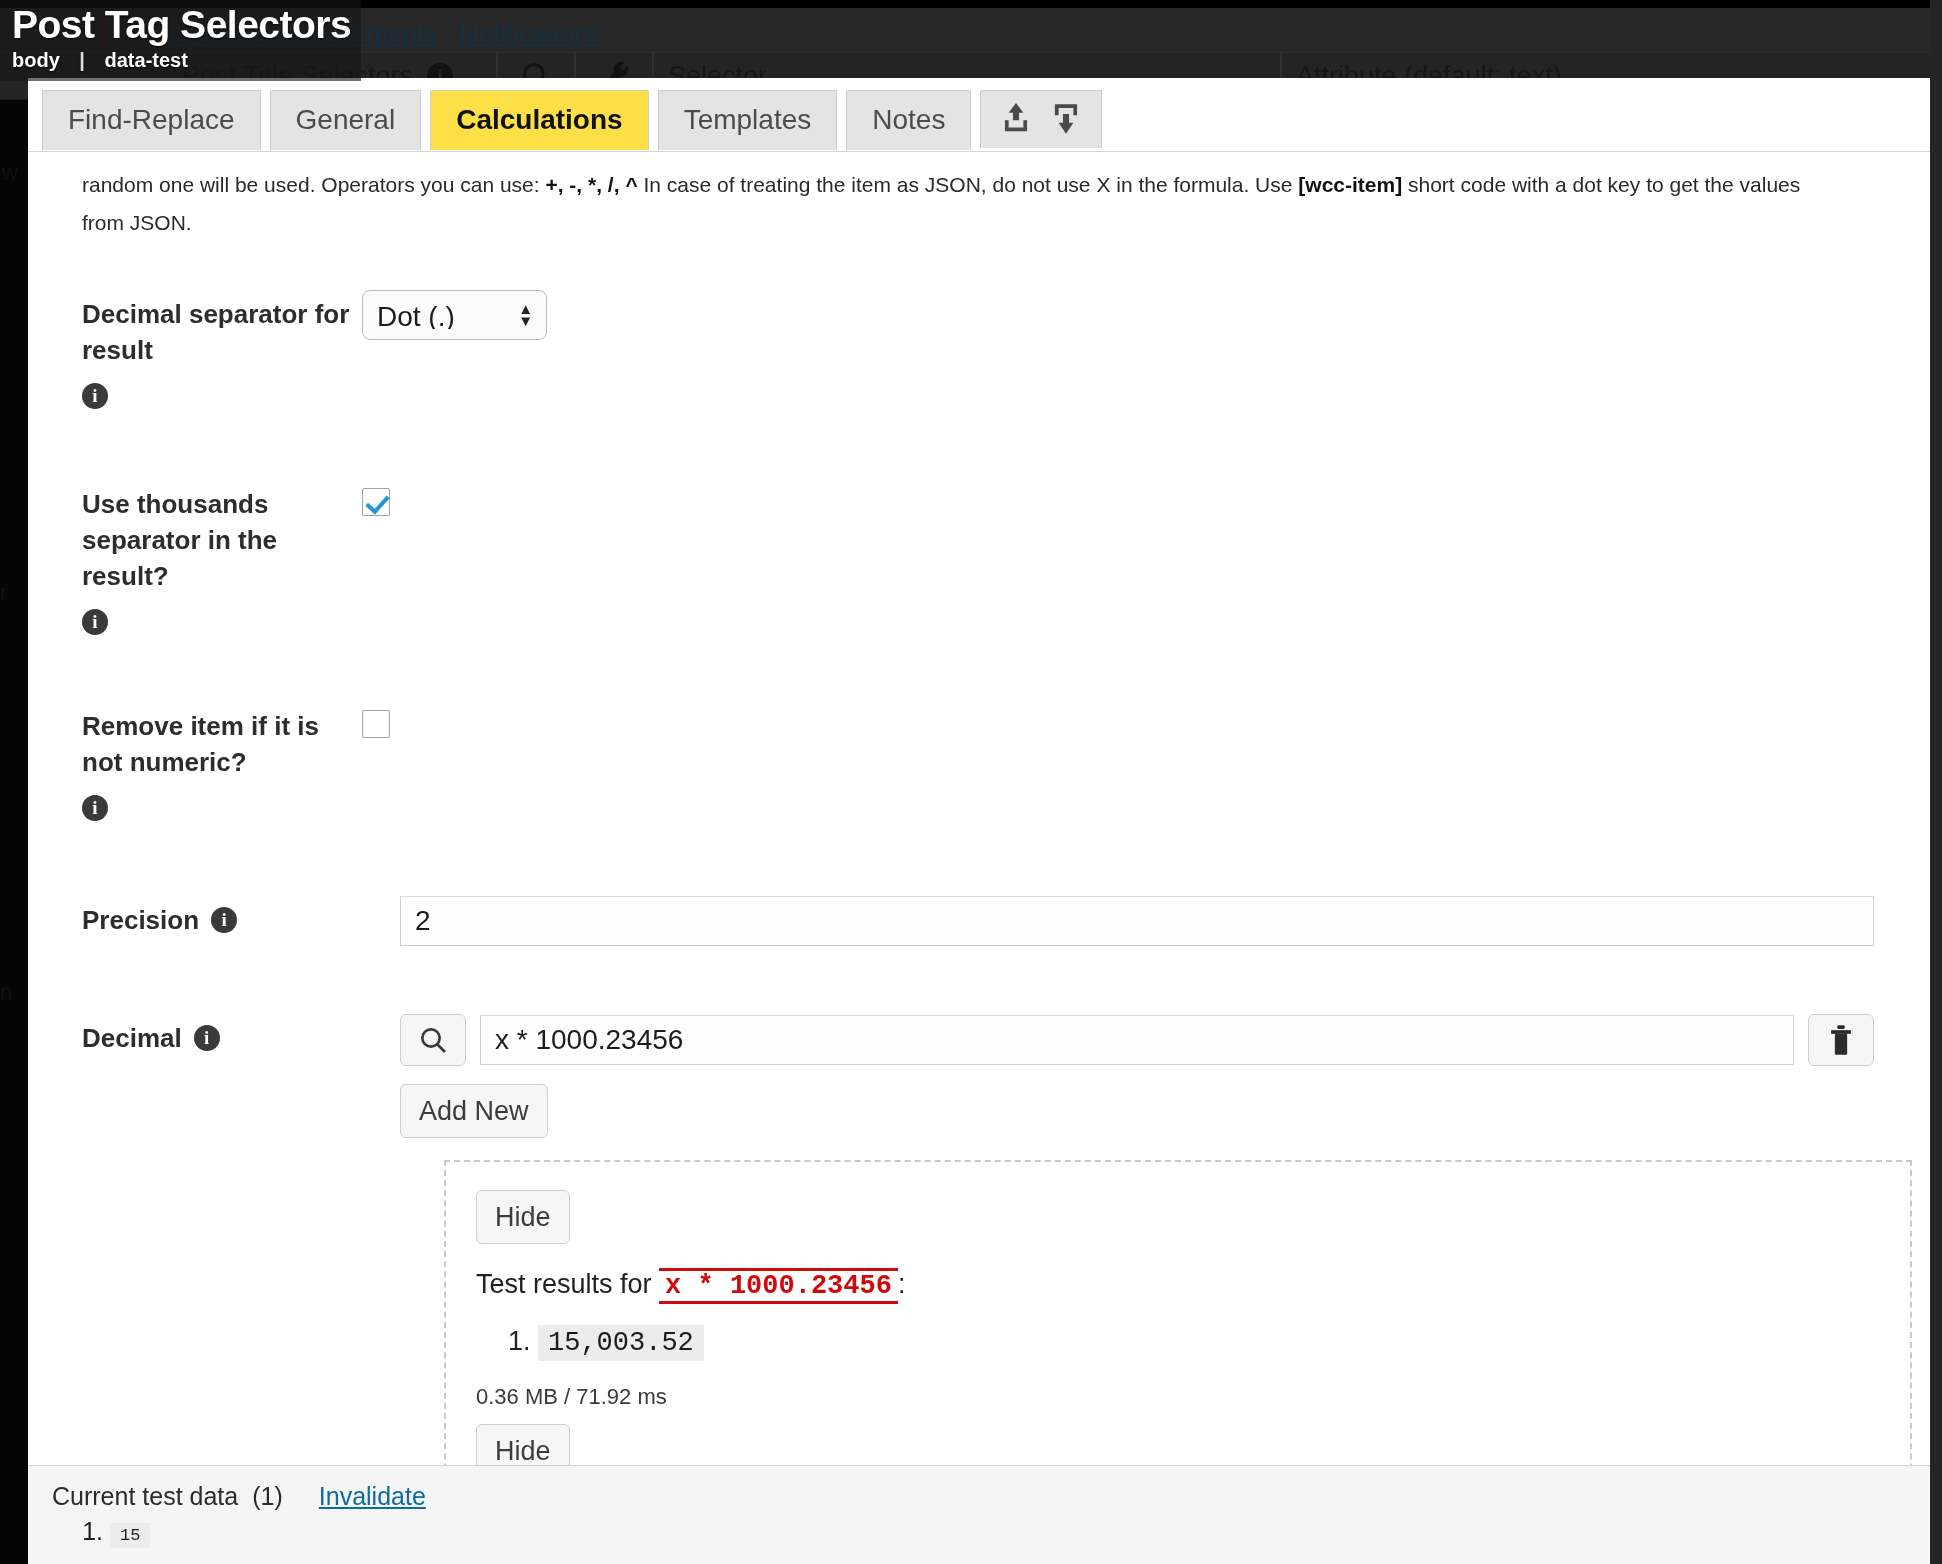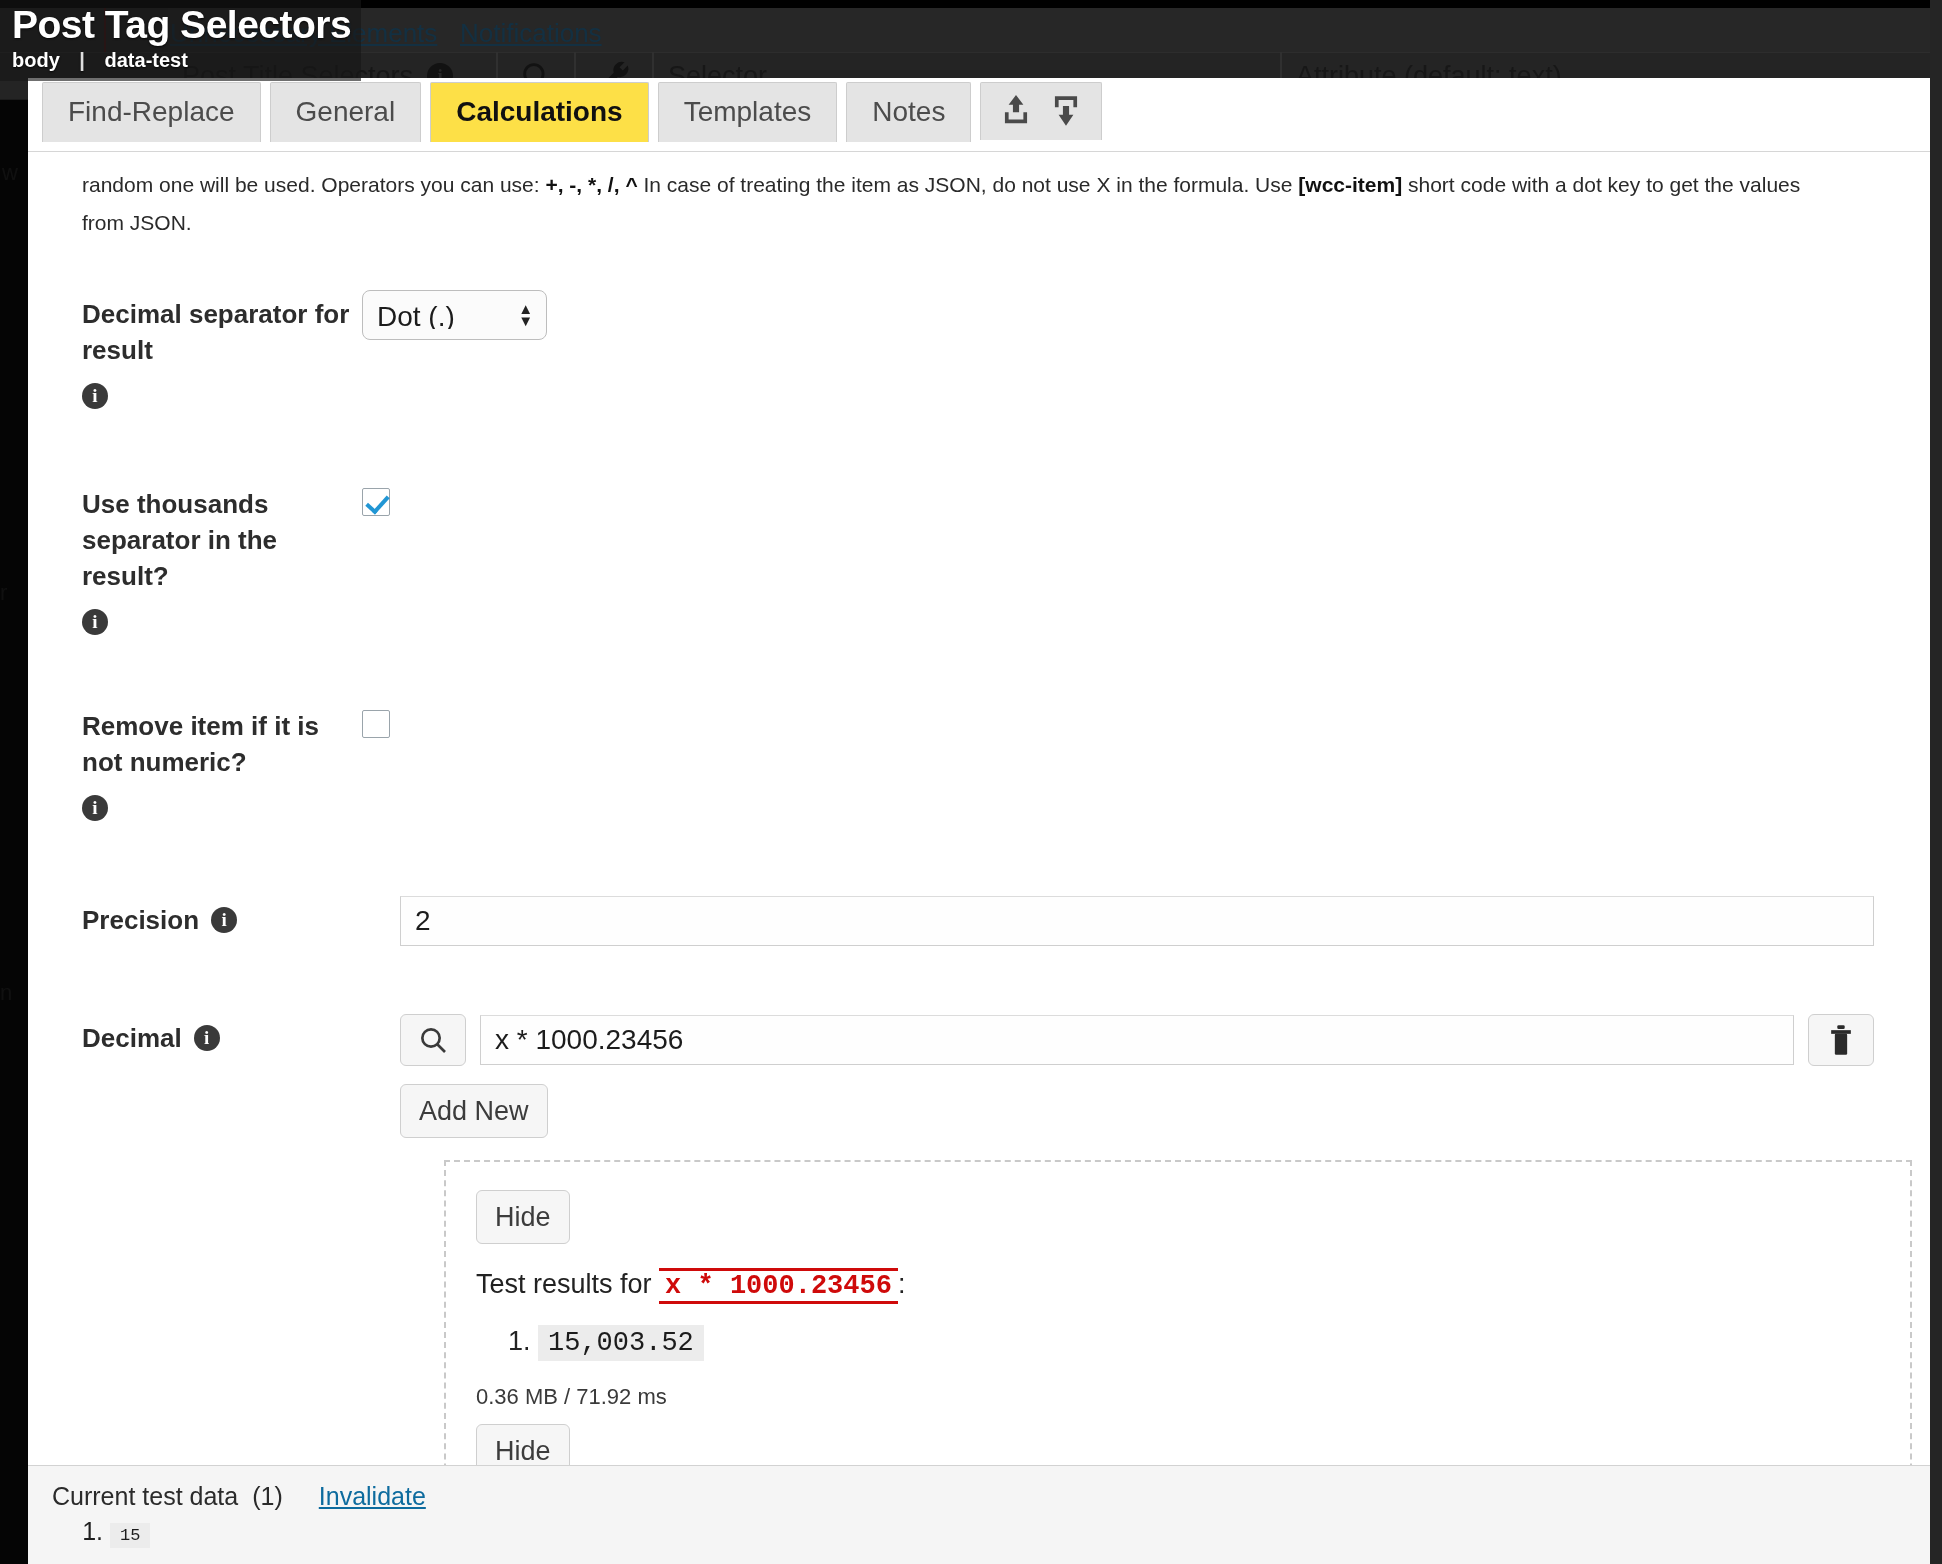--- a/index.html
+++ b/index.html
@@ -104,21 +104,21 @@
     overflow: hidden;
     display: flex; flex-direction: column;
   }
 
   
   #tabbar {
     flex: 0 0 auto;
     height: 74px;
     background: #ffffff;
     border-bottom: 1px solid #d6d6d6;
-    padding: 4px 0 0 14px;
+    padding: 12px 0 0 14px;
     display: flex; align-items: flex-start; gap: 9px;
   }
   .tab {
     background: #e4e4e4;
     border: 1px solid #cdcdcd;
     border-bottom: none;
     color: #4c4c4c;
     font-size: 28px;
     padding: 13px 25px 14px;
     line-height: 32px;

